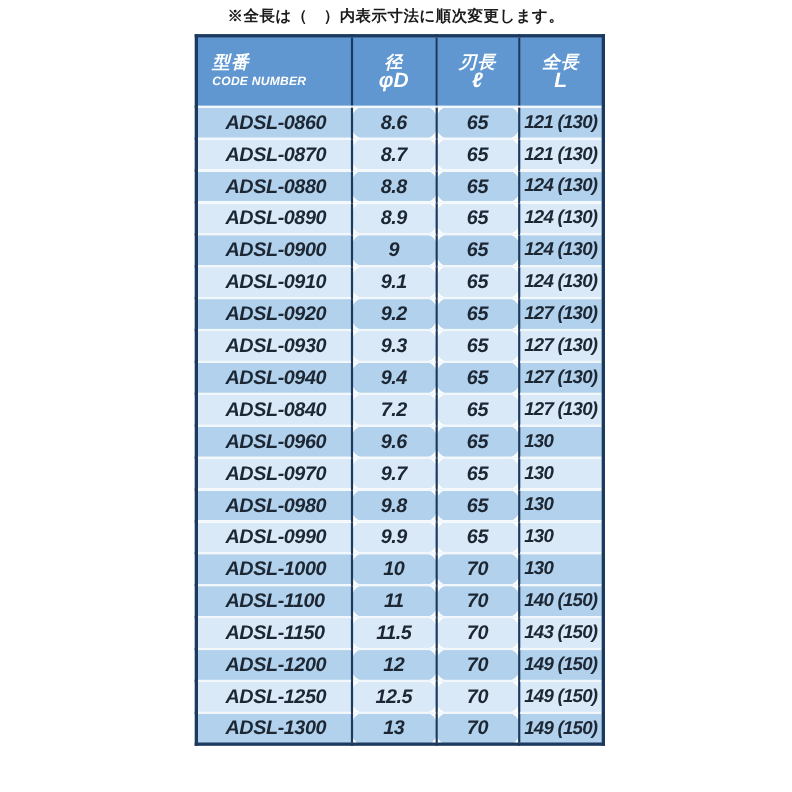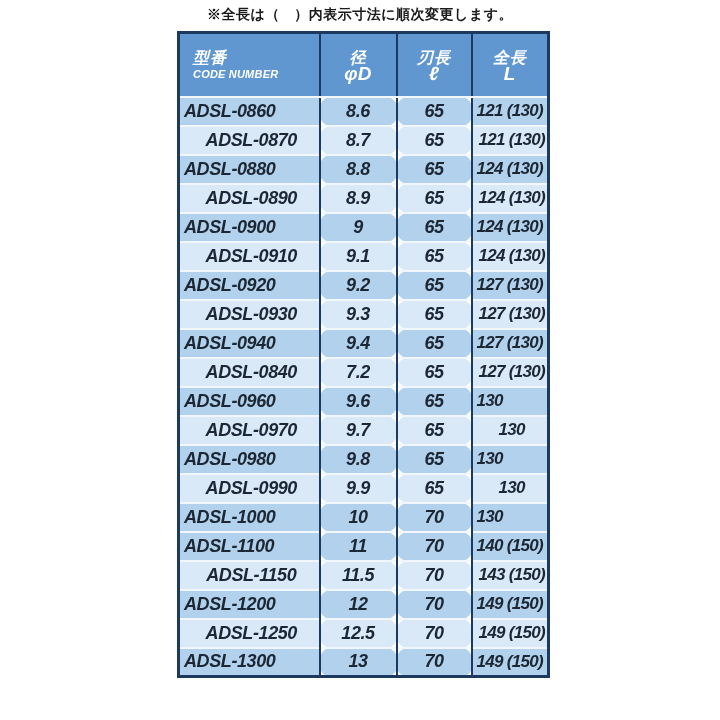--- a/index.html
+++ b/index.html
@@ -64,22 +64,22 @@
   thead th.colc .h-sub { font-size: 19px; }
   tbody td {
     height: 29px;
     font-size: 18px;
     font-weight: bold;
     letter-spacing: -0.4px;
     vertical-align: middle;
     border-top: 2px solid var(--row-sep);
   }
   tbody tr.odd  td { background: var(--row-odd); }
-  tbody tr.even td { background: var(--row-even); text-align: center; }
-  tbody td.col0 { text-align: left; padding-left: 4px; }
+  tbody tr.even td { background: var(--row-even); }
+  tbody td.col0 { text-align: left; padding-left: 25px; }
   tbody td.col1, tbody td.col2 { text-align: center; border-radius: 11px; }
   tbody td.col3 { text-align: left; padding-left: 4px; font-size: 17px; letter-spacing: -0.7px; }
 </style>
 </head>
 <body>
 
 <div class="page">
 
   <div class="note">※全長は（　）内表示寸法に順次変更します。</div>
 

